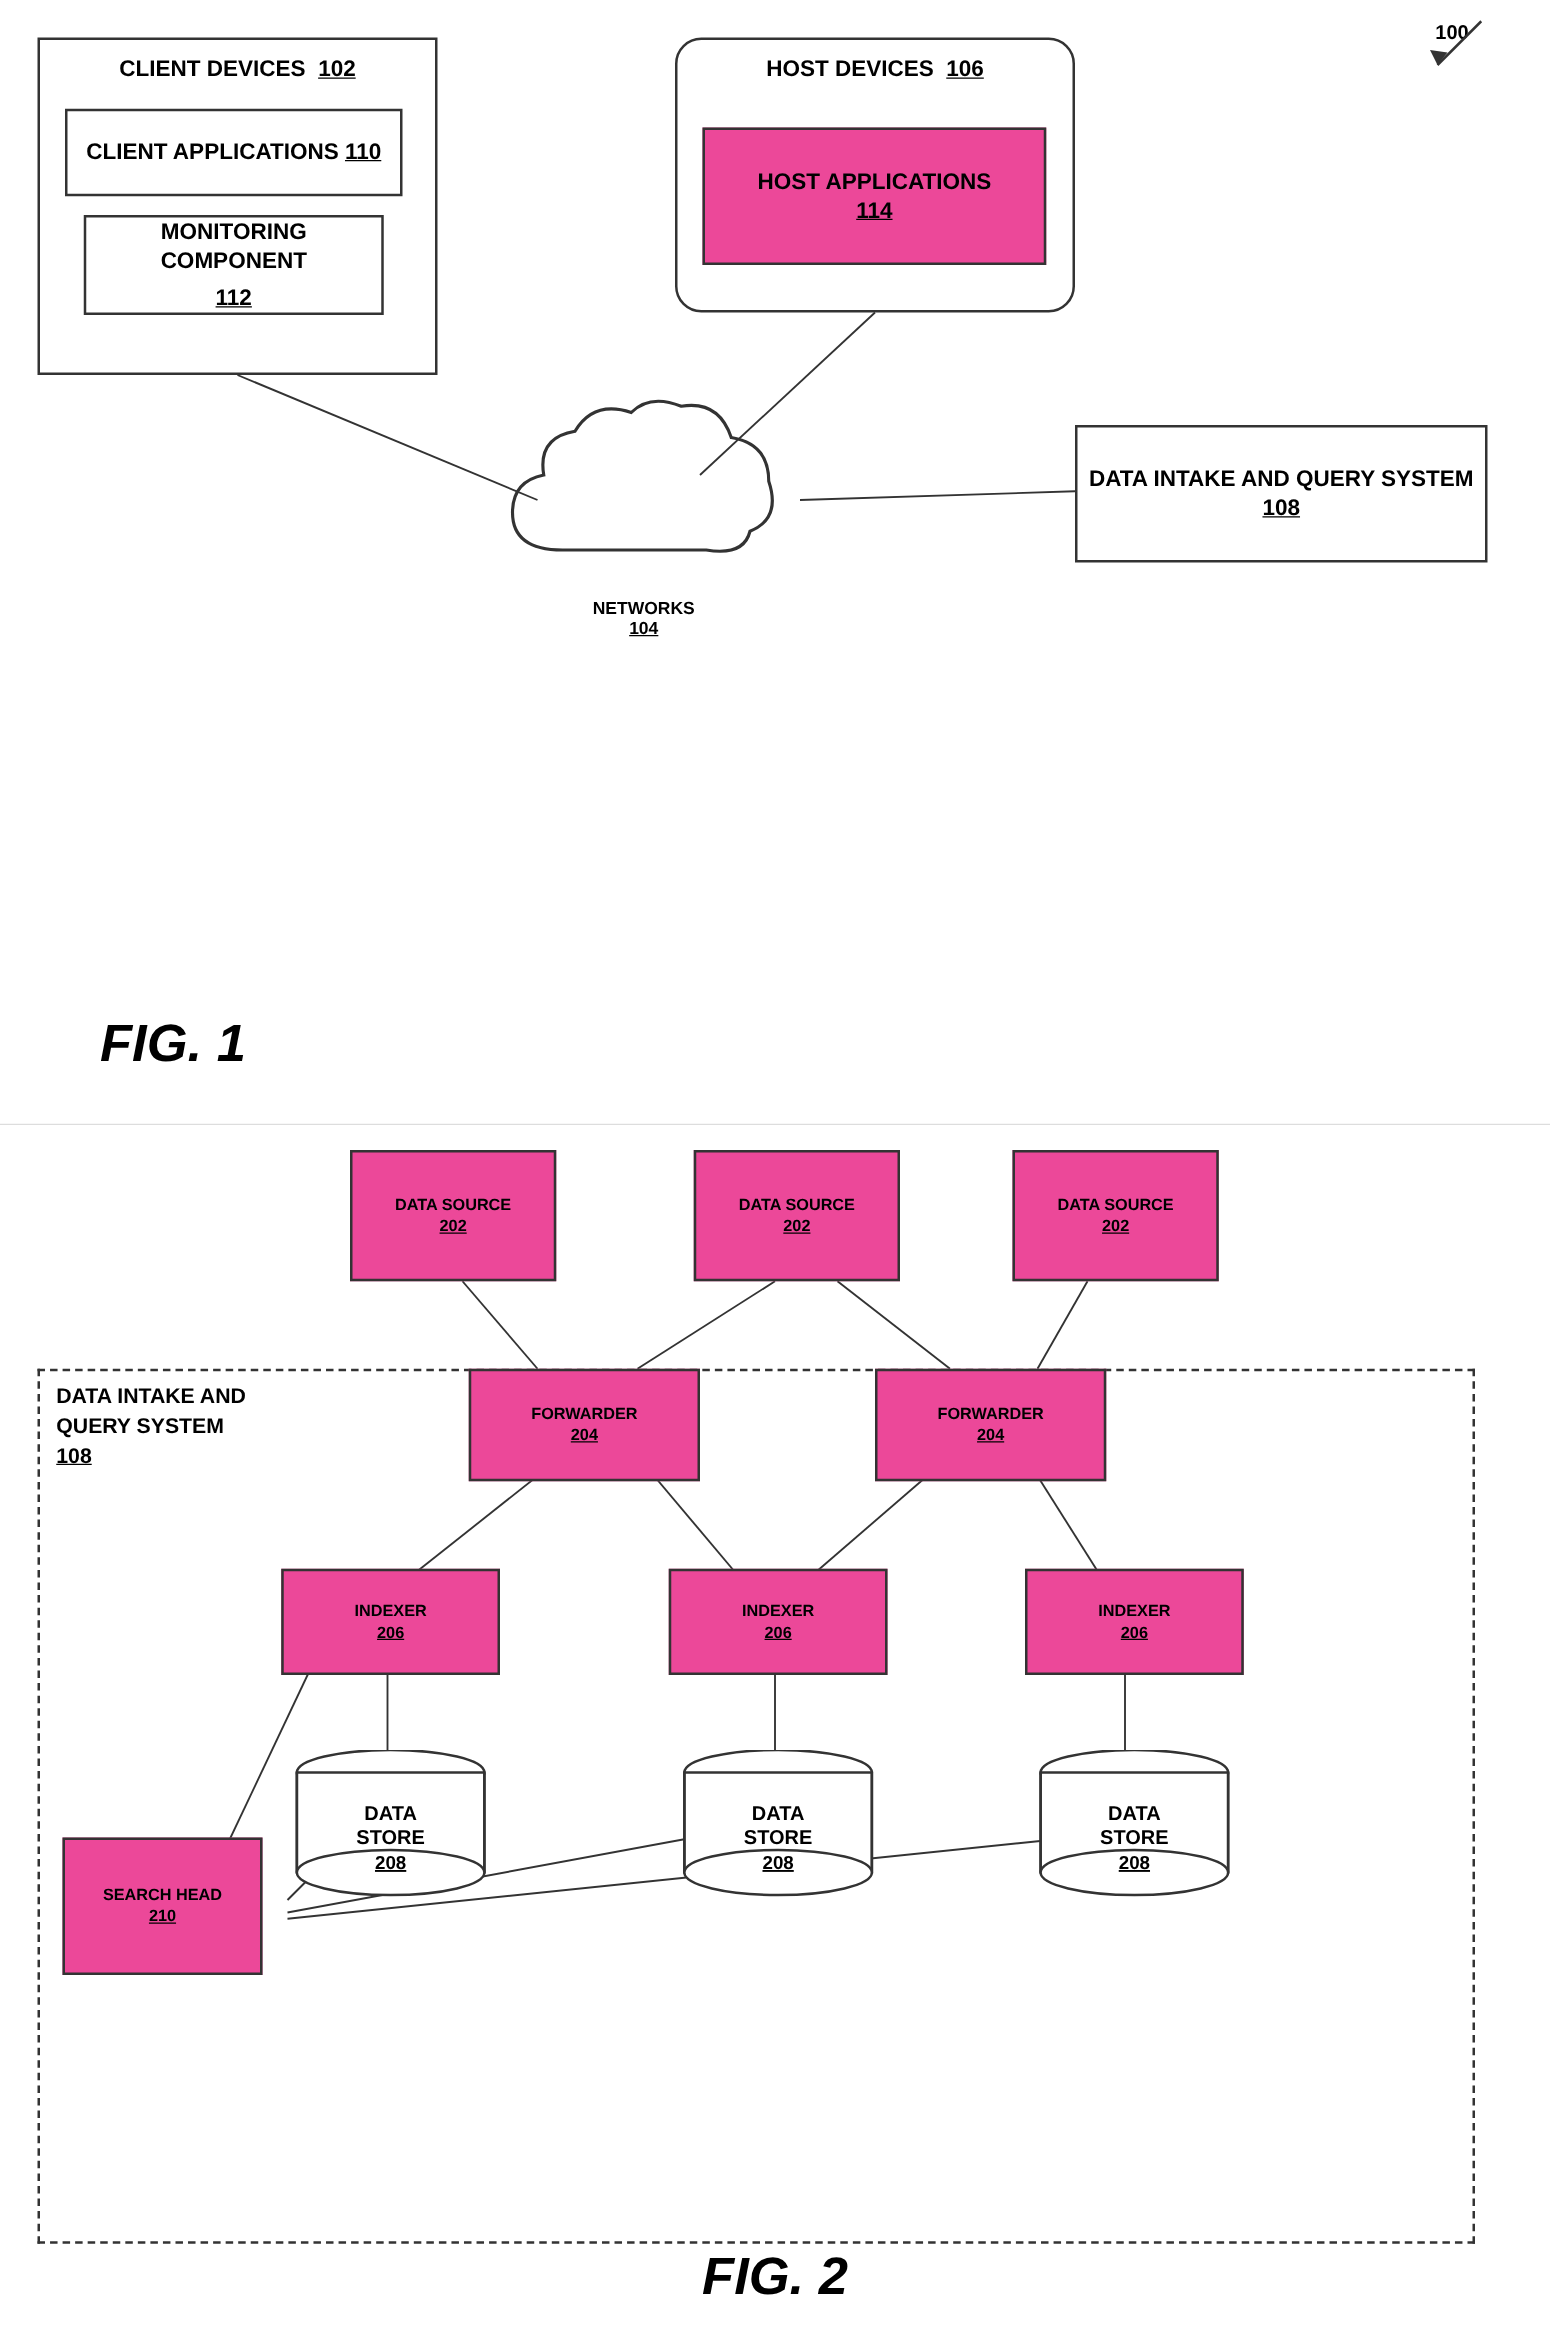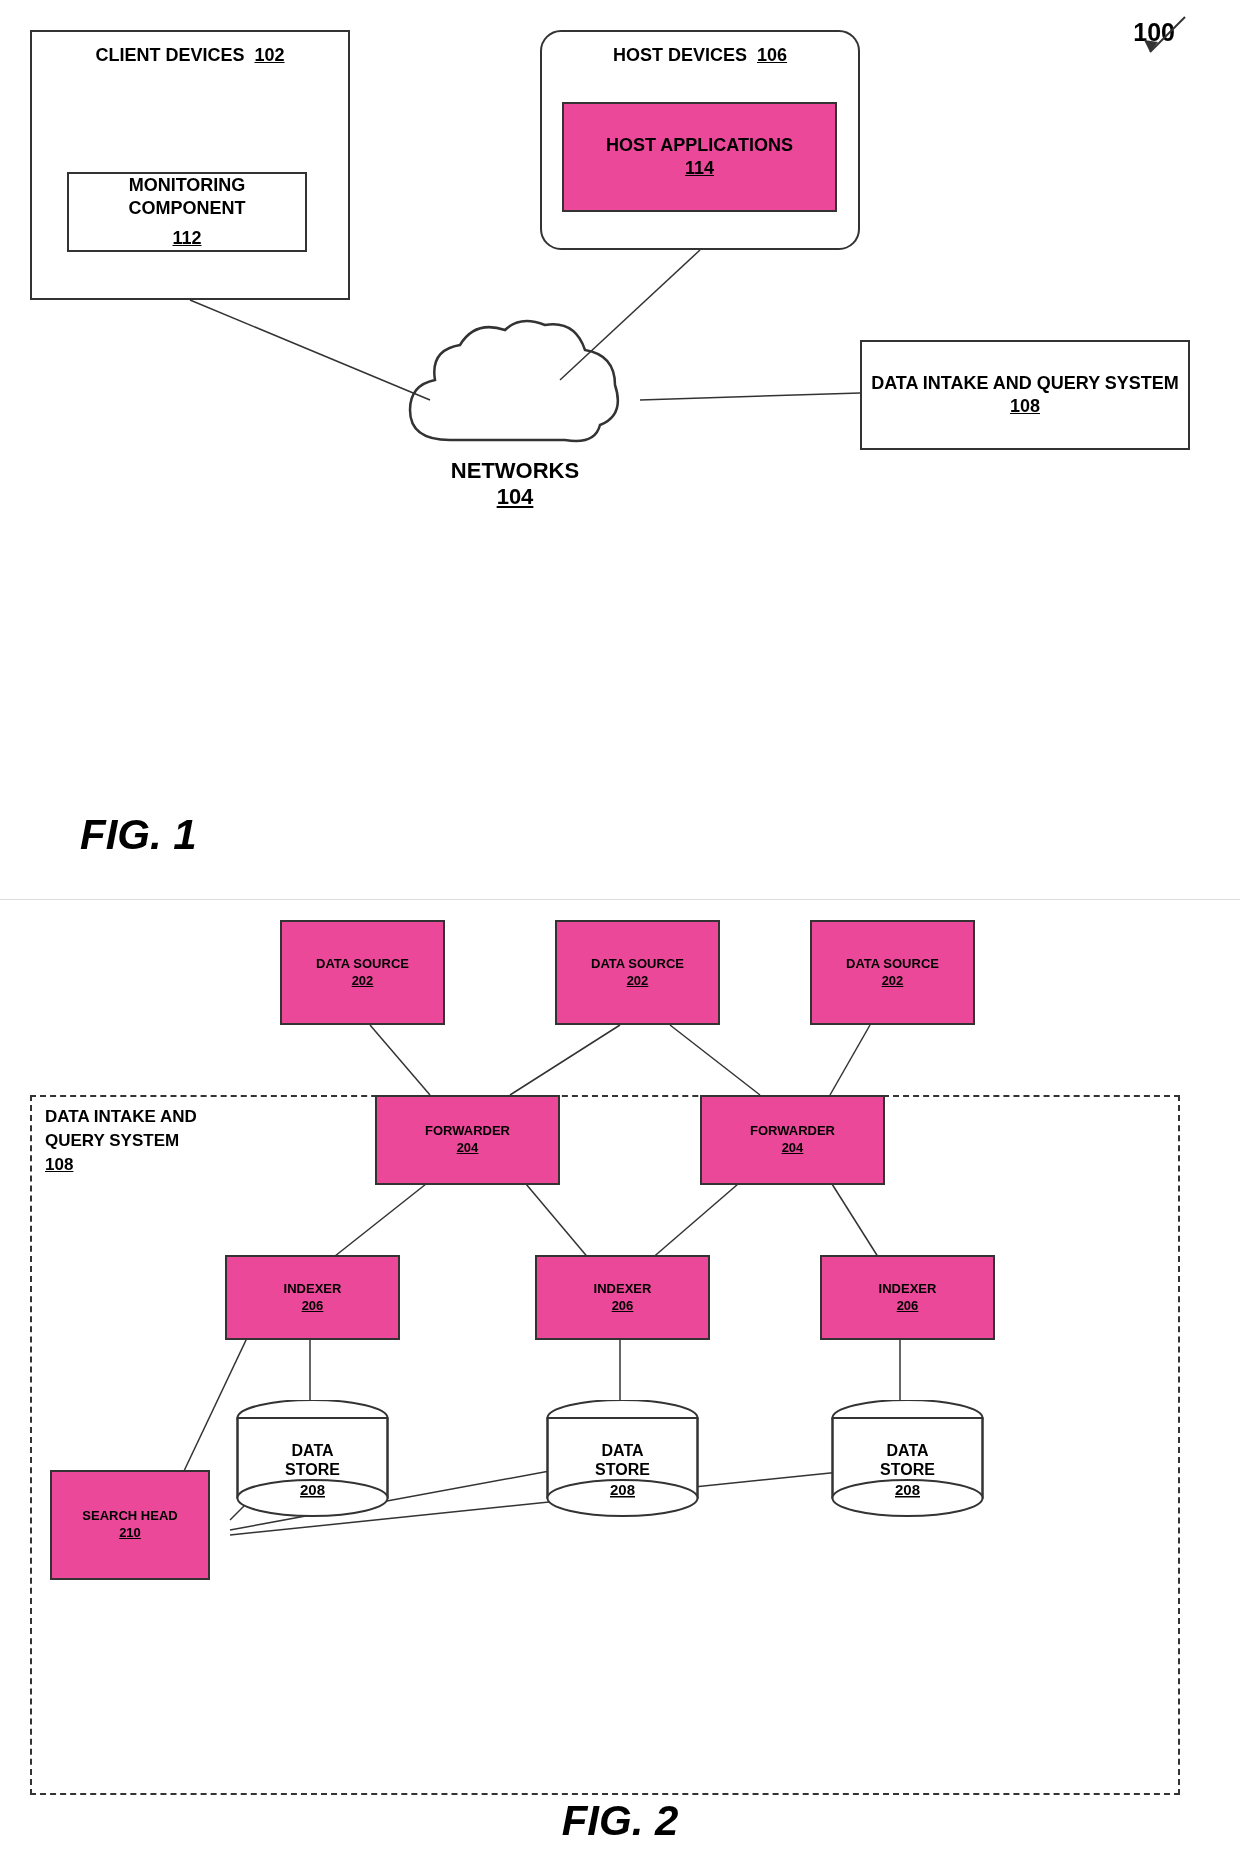--- a/index.html
+++ b/index.html
@@ -53,21 +53,21 @@
       left: 390px;
       top: 310px;
       width: 250px;
       height: 200px;
     }
     .cloud-label {
       position: absolute;
       bottom: 10px;
       width: 100%;
       text-align: center;
-      font-size: 22px;
+      font-size: 14px;
       font-weight: bold;
     }
 
     
     .fig-label {
       position: absolute;
       font-size: 42px;
       font-weight: bold;
       font-style: italic;
     }
@@ -141,35 +141,39 @@
       font-size: 42px;
       font-weight: bold;
       font-style: italic;
     }
   </style>
 </head>
 <body>
 
 <div id="fig1">
 
-  <div style="position:absolute;right:65px;top:18px;font-size:25px;font-weight:bold;">
+  <div style="position:absolute;right:65px;top:18px;font-size:16px;font-weight:bold;">
     <span>100</span>
   </div>
 
   <svg style="position:absolute;right:50px;top:12px;width:60px;height:50px;">
     <line x1="55" y1="5" x2="20" y2="40" stroke="#333" stroke-width="2"></line>
     <polygon points="20,40 28,30 14,28" fill="#333"></polygon>
   </svg>
 
   <div class="box" id="client-devices">
     <div style="position:absolute;top:12px;left:0;right:0;text-align:center;">
       <span>CLIENT DEVICES</span>
       &nbsp;<span class="ref">102</span>
     </div>
 
+    <div style="position:absolute;left:20px;top:55px;width:270px;height:70px;border:2px solid #333;background:#fff;display:flex;align-items:center;justify-content:center;">
+      <span>CLIENT APPLICATIONS</span>
+      &nbsp;<span class="ref">110</span>
+    </div>
 
     <div style="position:absolute;left:35px;top:140px;width:240px;height:80px;border:2px solid #333;background:#fff;display:flex;align-items:center;justify-content:space-between;flex-direction:column;">
       <div><span>MONITORING COMPONENT</span></div>
       <div><span class="ref">112</span></div>
     </div>
   </div>
 
   <div class="box" id="host-devices" style="left:540px;top:30px;width:320px;height:220px;border-radius:21px;">
     <div style="position:absolute;top:12px;left:0;right:0;text-align:center;">
       <span>HOST DEVICES</span>

